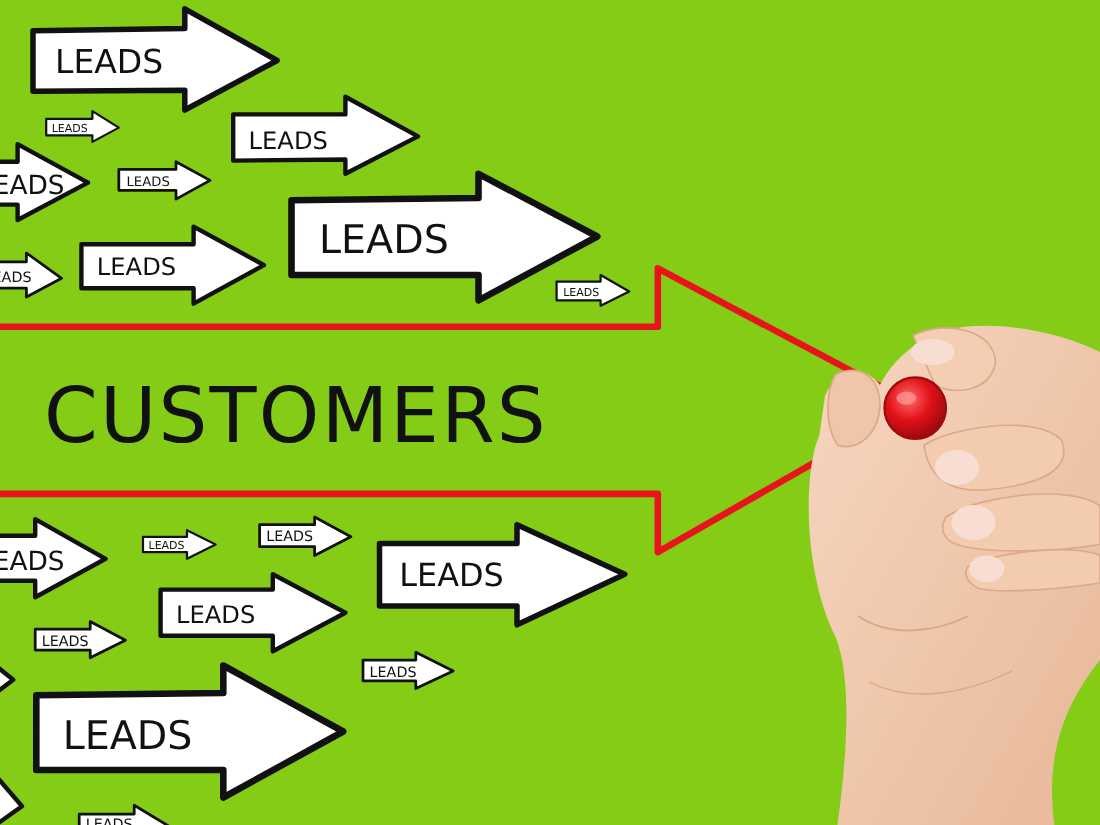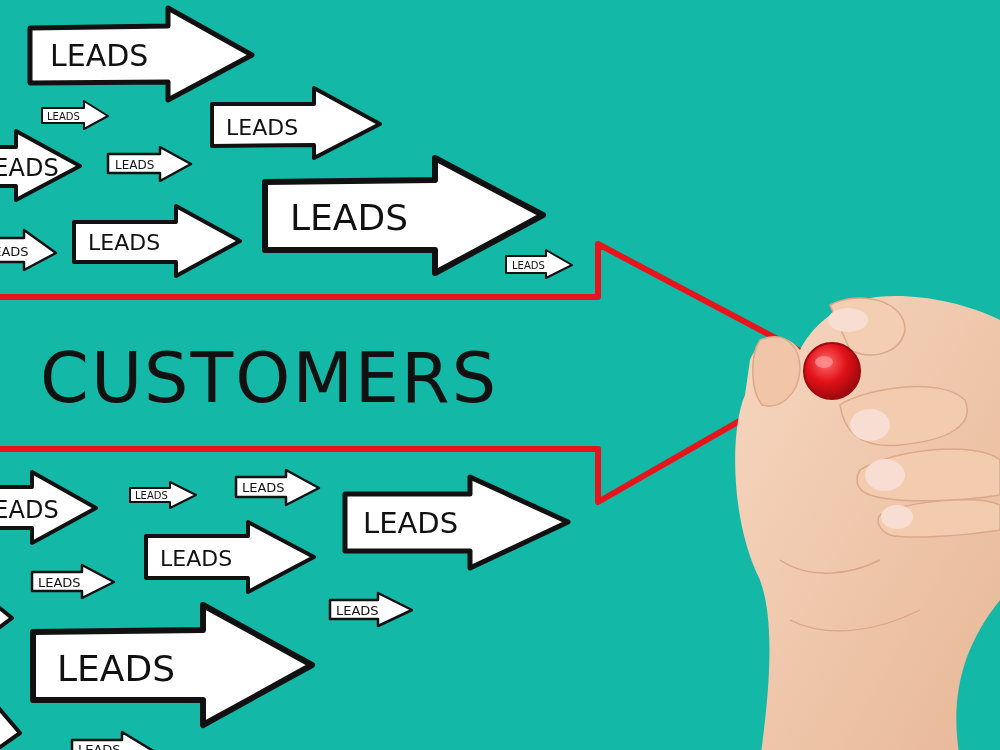--- a/index.html
+++ b/index.html
@@ -1,16 +1,16 @@
 <!DOCTYPE html>
 <html><head>
 <meta charset="utf-8">
 <style>
   html,body{margin:0;padding:0;background:#fff;}
-  #stage{position:relative;width:1000px;height:750px;overflow:hidden;background:#14b8a6;}
+  #stage{position:relative;width:1000px;height:750px;overflow:hidden;background:#84cc16;}
   svg text{font-family:"DejaVu Sans",sans-serif;}
 </style>
 </head>
 <body>
 
 <div id="stage">
 <svg width="1000" height="750" viewBox="0 0 1000 750">
   <defs>
     <radialGradient id="cap" cx="40%" cy="35%" r="65%">
       <stop offset="0%" stop-color="#ff6a6a"></stop>

